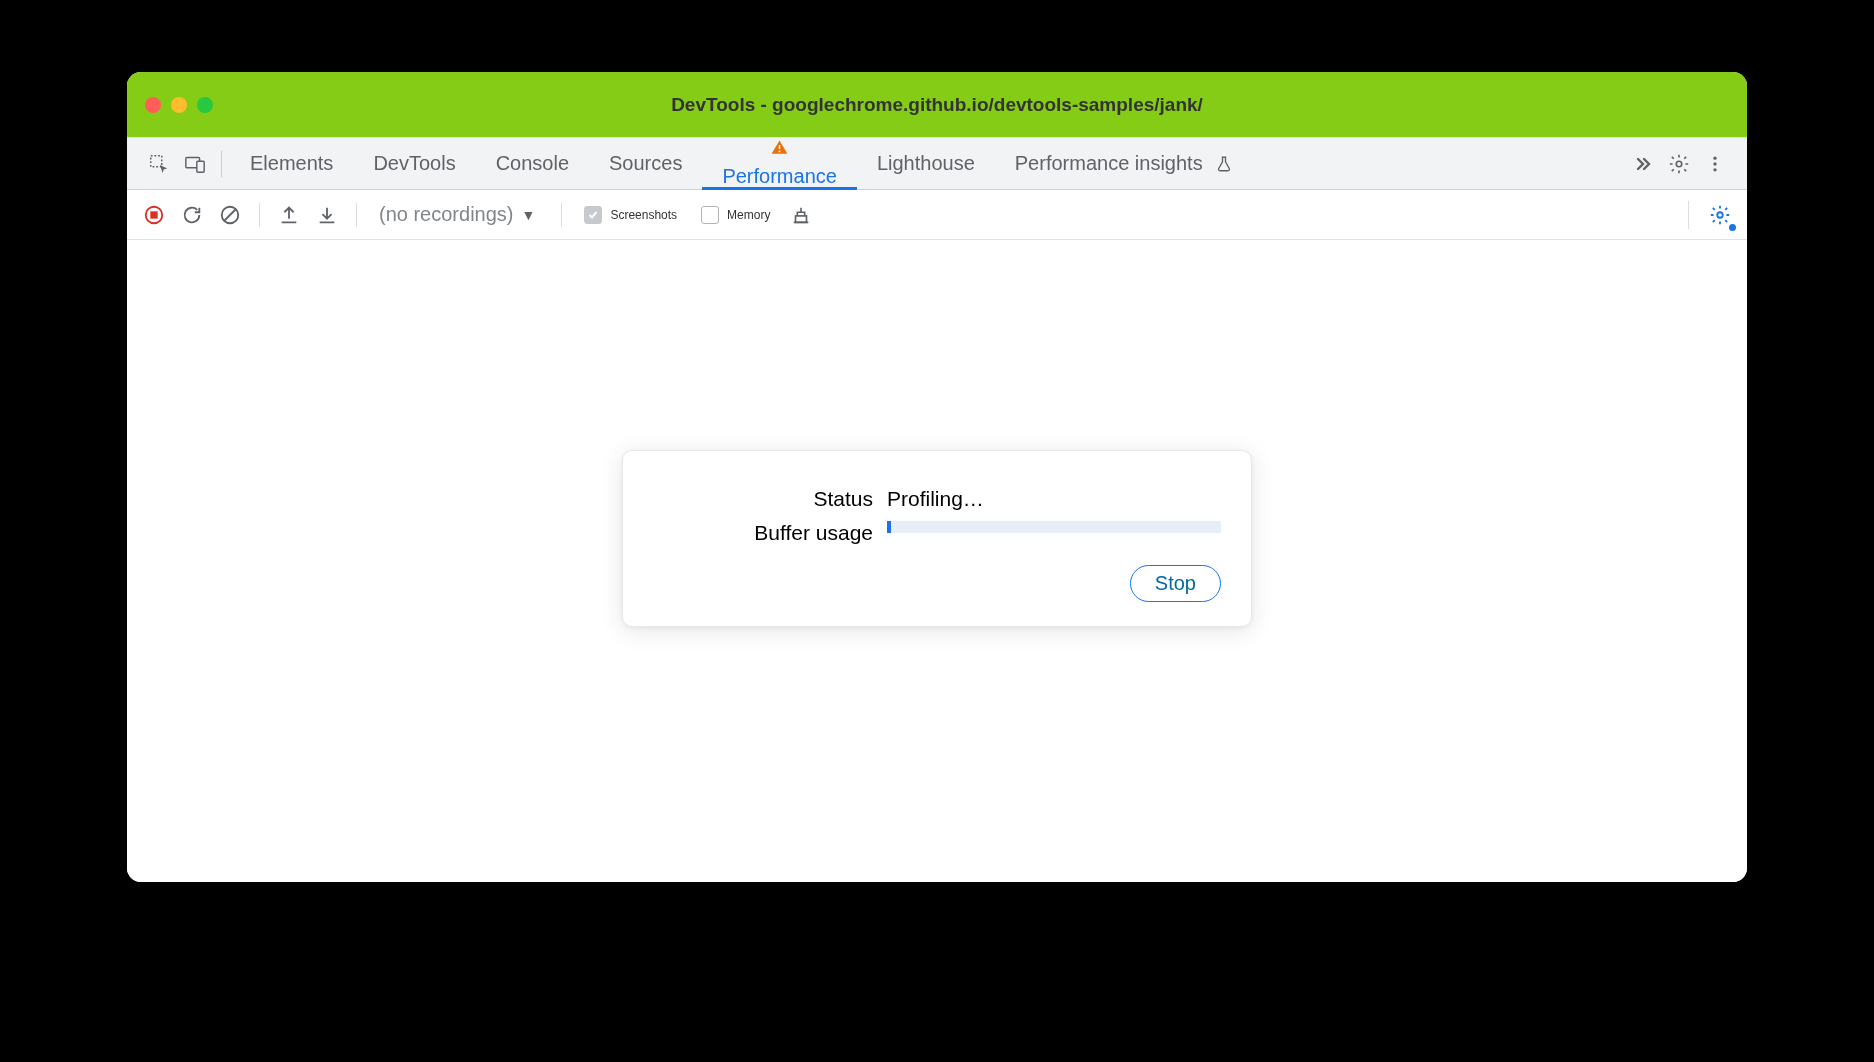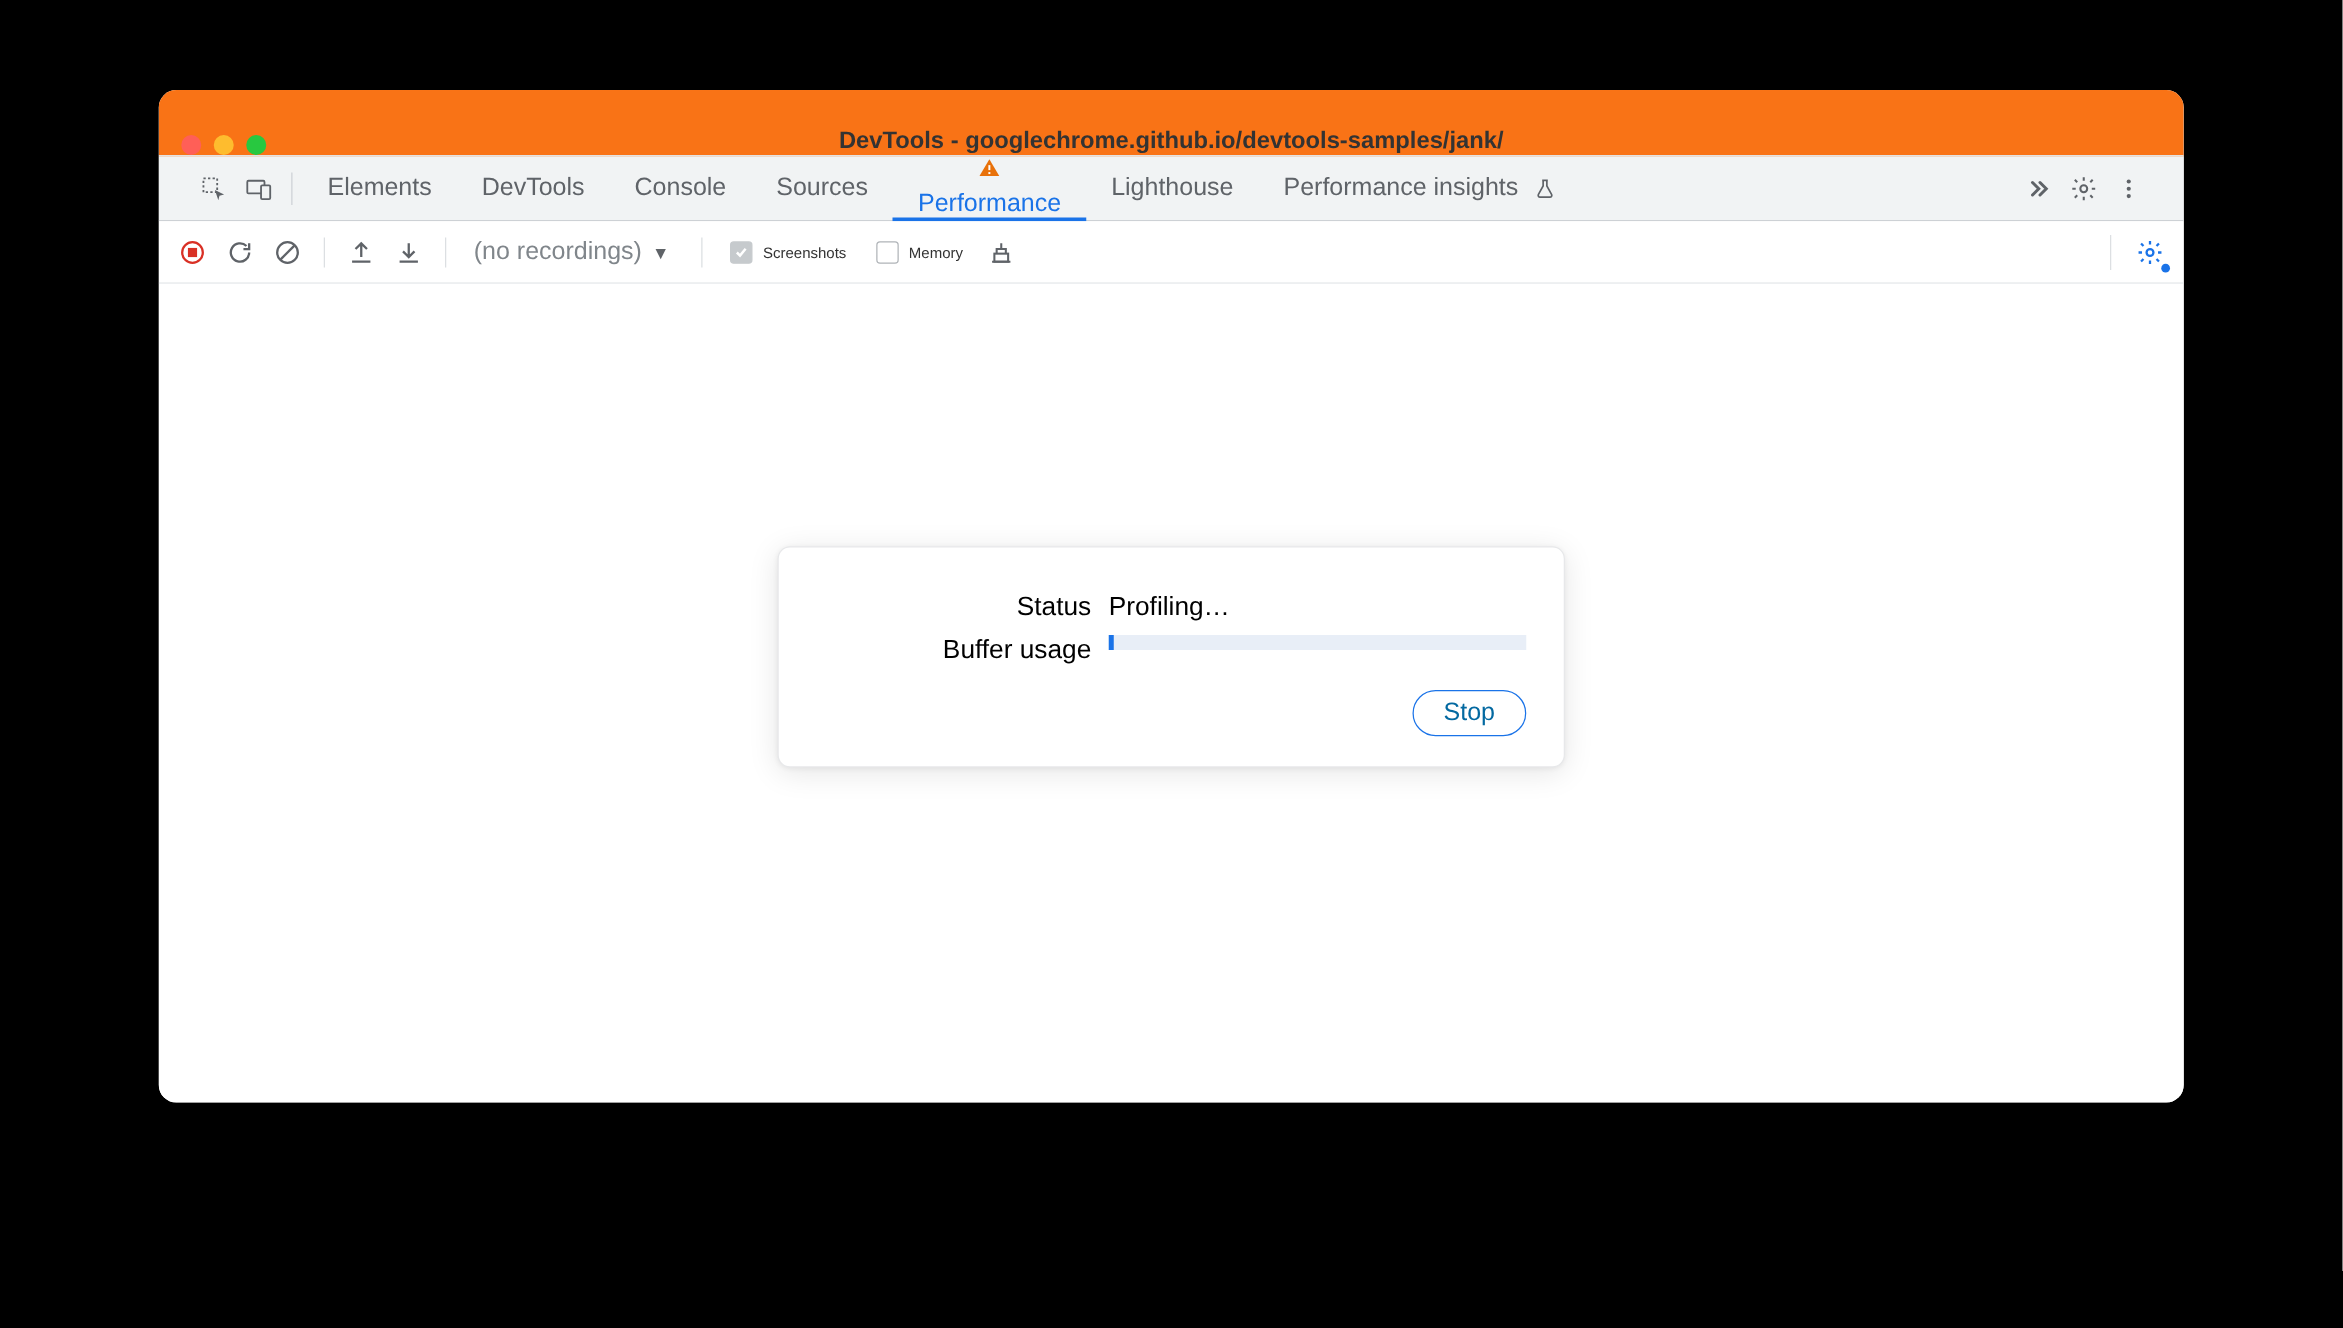--- a/index.html
+++ b/index.html
@@ -18,25 +18,25 @@
     height: 810px;
     background: #ffffff;
     border-radius: 14px;
     box-shadow: 0 20px 60px rgba(0,0,0,0.5);
     overflow: hidden;
     display: flex;
     flex-direction: column;
   }
   
   .titlebar {
-    height: 53px;
-    background: #f97316;
+    height: 66px;
+    background: #84cc16;
     border-bottom: 1px solid #e3e3e3;
     display: flex;
-    align-items: flex-end;
+    align-items: center;
     position: relative;
   }
   .traffic-lights {
     display: flex;
     gap: 10px;
     padding-left: 18px;
   }
   .tl {
     width: 16px; height: 16px; border-radius: 50%;
   }
@@ -52,21 +52,21 @@
     color: #333;
     pointer-events: none;
   }
   
   .tabbar {
     height: 52px;
     background: #f1f3f4;
     border-bottom: 1px solid #cdd1d5;
     display: flex;
     align-items: center;
-    padding: 0 26px;
+    padding: 0 14px;
     gap: 0;
   }
   .tabbar .tool-ic {
     width: 28px; height: 28px;
     display: flex; align-items: center; justify-content: center;
     cursor: pointer;
     color: #5f6368;
     margin: 0 4px;
   }
   .tabbar .divider {

